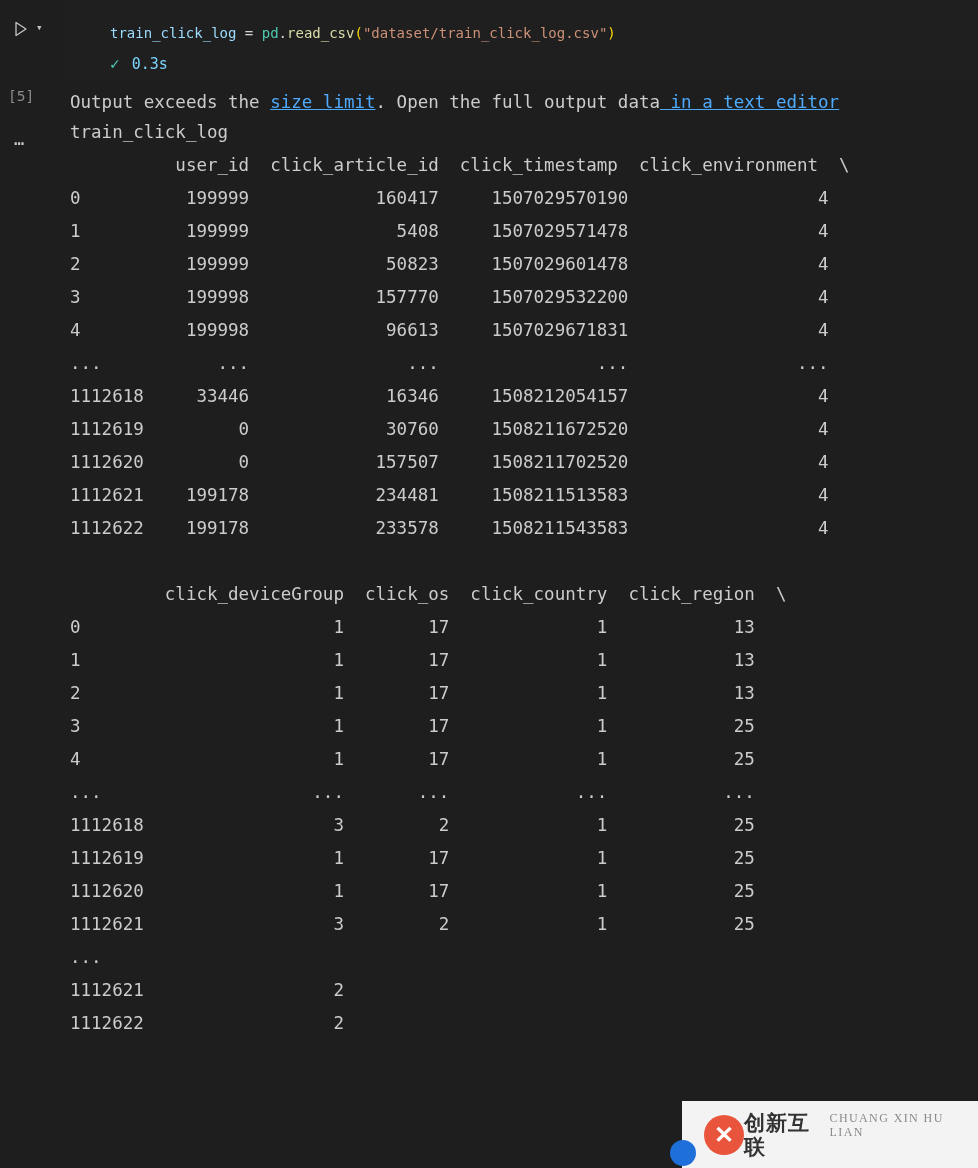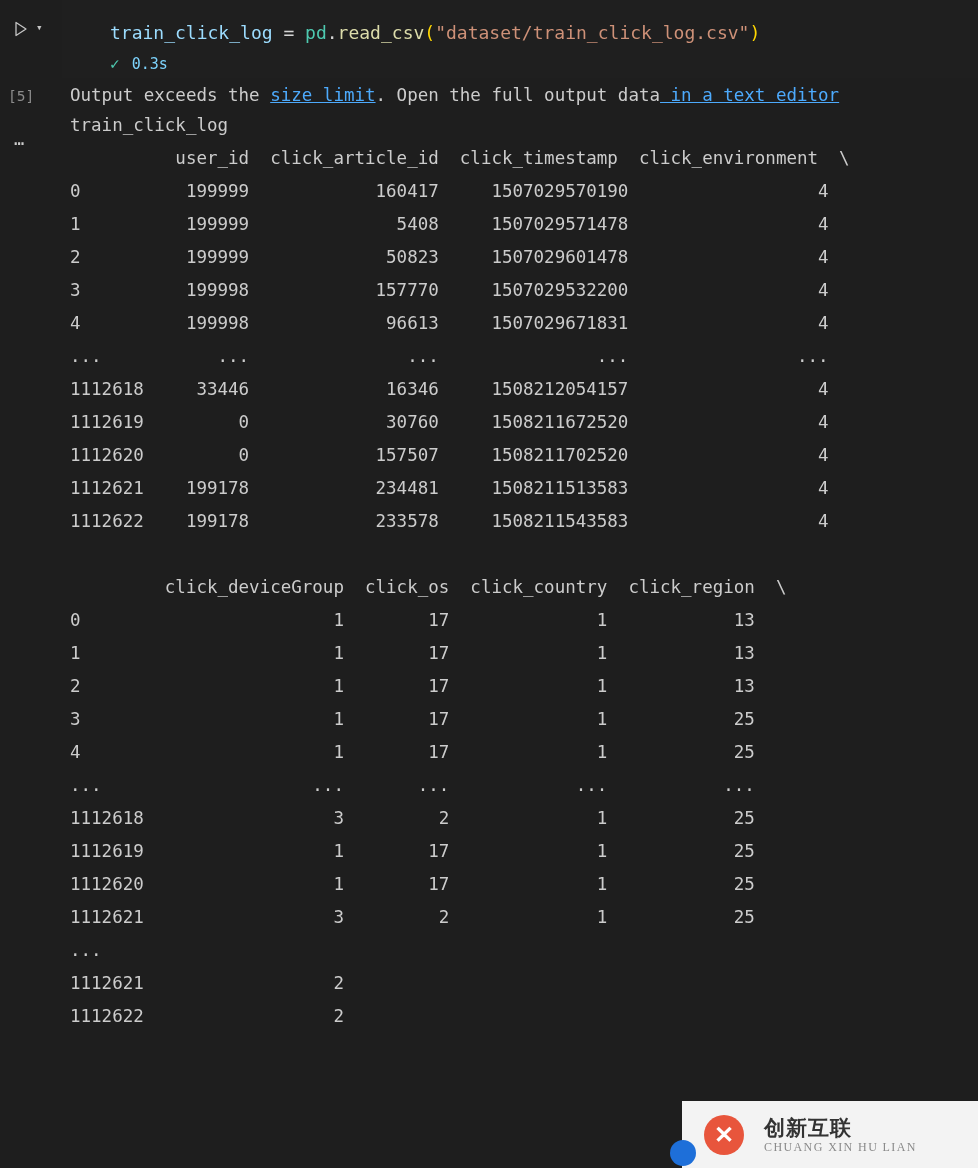--- a/index.html
+++ b/index.html
@@ -71,21 +71,21 @@
   }
 
   .code-area {
     flex: 1 1 auto;
     padding-top: 18px;
     position: relative;
     background: #1f1f1f;
   }
   .code-line {
     font-family: "DejaVu Sans Mono", monospace;
-    font-size: 18px;
+    font-size: 14px;
     line-height: 30px;
     white-space: pre;
     padding-left: 48px;
   }
   .tok-var { color: #9cdcfe; }
   .tok-op  { color: #d4d4d4; }
   .tok-mod { color: #4ec9b0; }
   .tok-fn  { color: #dcdcaa; }
   .tok-str { color: #ce9178; }
   .tok-punct { color: #ffd700; }
@@ -106,21 +106,21 @@
   }
   .duration {
     color: #7dd3fc;
     font-size: 15px;
     font-family: "DejaVu Sans Mono", monospace;
   }
 
   
   .output-wrap {
     display: flex;
-    margin-top: 3px;
+    margin-top: 10px;
   }
   .output {
     flex: 1 1 auto;
     padding-left: 8px;
     padding-right: 8px;
   }
   .out-notice {
     font-size: 17.5px;
     line-height: 28px;
     color: #cccccc;
@@ -162,23 +162,23 @@
     color: #ffffff;
     display: flex;
     align-items: center;
     justify-content: center;
     font-family: "Liberation Sans", sans-serif;
     font-size: 24px;
     font-weight: bold;
     flex: 0 0 40px;
   }
   .wm-text {
-    margin-left: 20px;
-    display: flex;
-    flex-direction: column;
+    margin-left: 0;
+    display: flex;
+    flex-direction: row;
     justify-content: center;
   }
   .wm-cn {
     color: #333333;
     font-family: "Liberation Sans", sans-serif;
     font-size: 21px;
     font-weight: bold;
     letter-spacing: 1px;
     line-height: 24px;
   }

